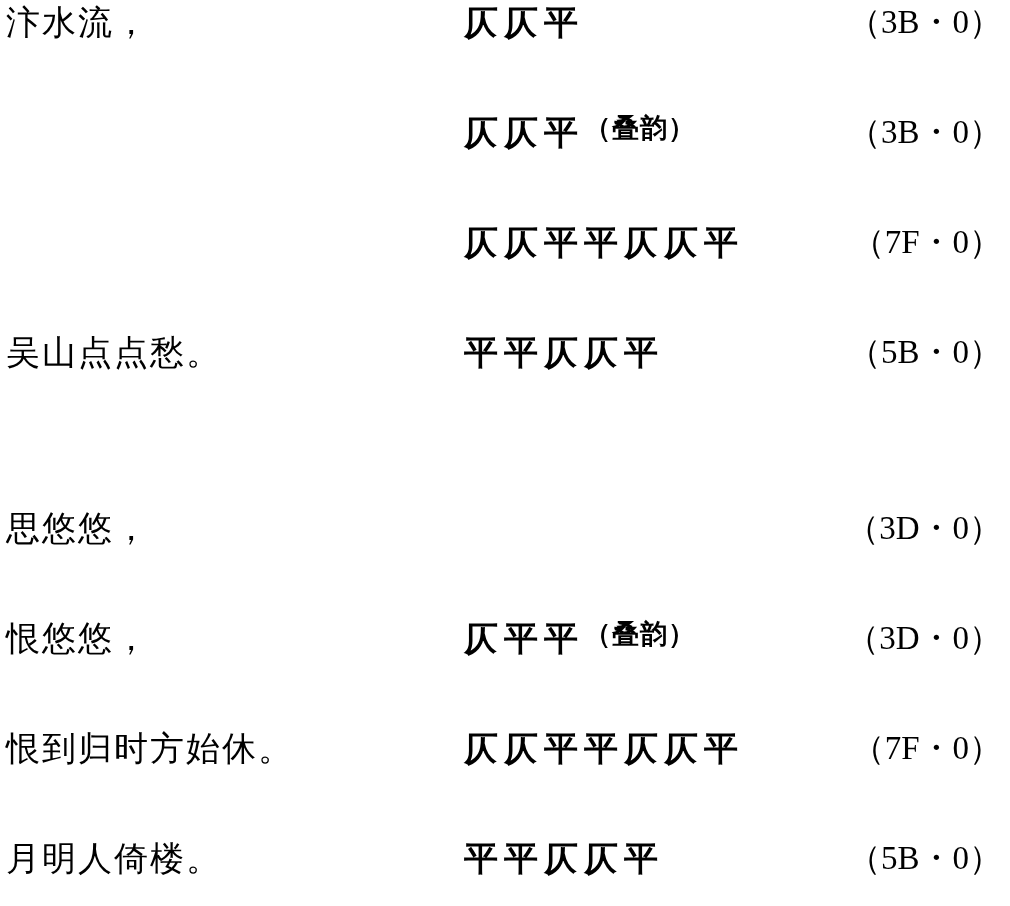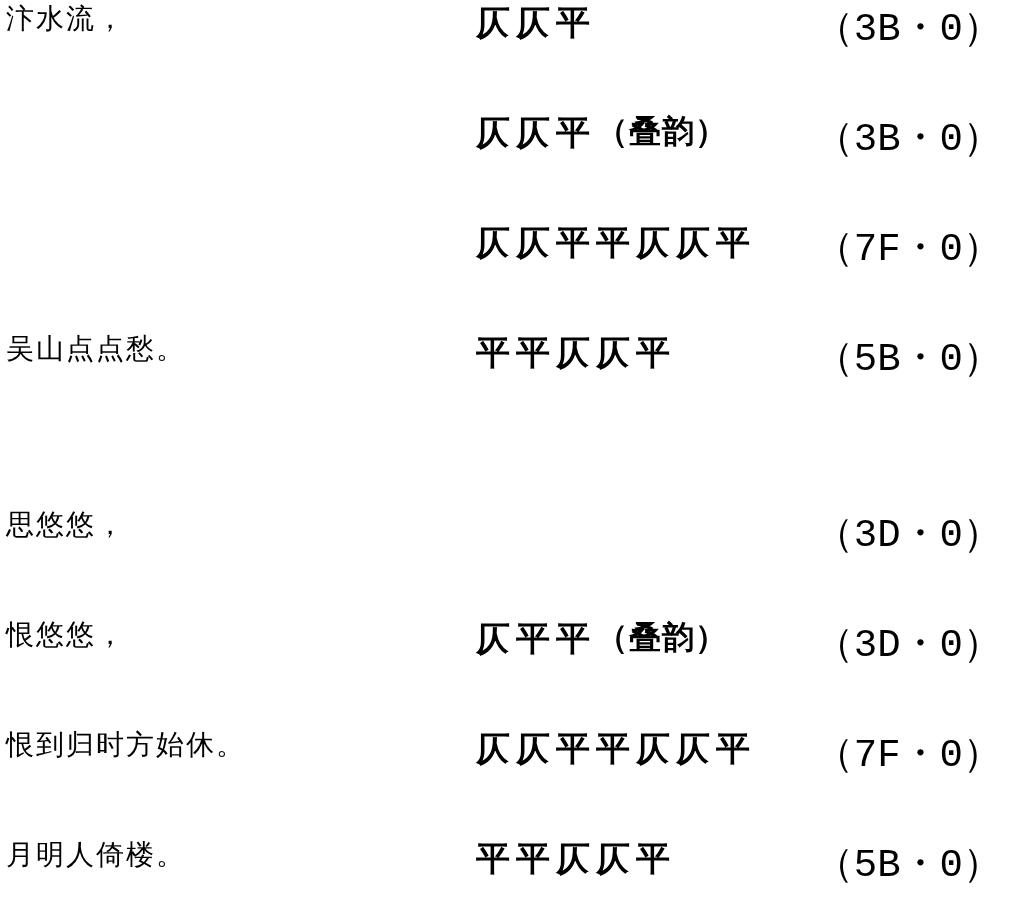--- a/index.html
+++ b/index.html
@@ -23,56 +23,56 @@
     position: relative;
     height: 110px;
   }
   .row.spacer {
     height: 66px;
   }
   .lyric {
     position: absolute;
     left: 6px;
     top: 0px;
-    font-size: 28px;
+    font-size: 34px;
     letter-spacing: 2px;
     white-space: nowrap;
     font-family: Liberation Mono, monospace;
   }
   .pattern {
     position: absolute;
-    left: 476px;
+    left: 464px;
     top: 0px;
     white-space: nowrap;
   }
   .ptone {
     display: inline-block;
     position: relative;
     width: 40px;
     font-size: 34px;
     font-weight: bold;
     text-align: left;
     vertical-align: top;
     font-family: "DejaVu Sans", "Liberation Sans", sans-serif;
   }
   .rhyme {
     display: inline-block;
-    font-size: 32px;
+    font-size: 27px;
     font-weight: bold;
     vertical-align: top;
     letter-spacing: 1px;
     font-family: "DejaVu Sans", "Liberation Sans", sans-serif;
   }
   .code {
     position: absolute;
     right: 8px;
     top: 0px;
-    font-size: 39px;
+    font-size: 33px;
     white-space: nowrap;
-    font-family: Liberation Mono, monospace;
+    font-family: Liberation Serif, serif;
   }
 </style>
 </head>
 <body>
 
 <div class="page">
   <div id="rows">
       <div class="row">
         <div class="lyric">汴水流，</div>
         <div class="pattern"><span class="ptone">仄</span><span class="ptone">仄</span><span class="ptone">平</span></div>

